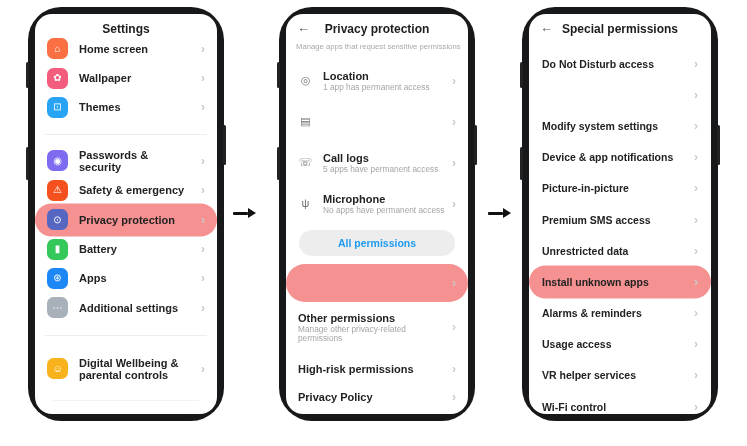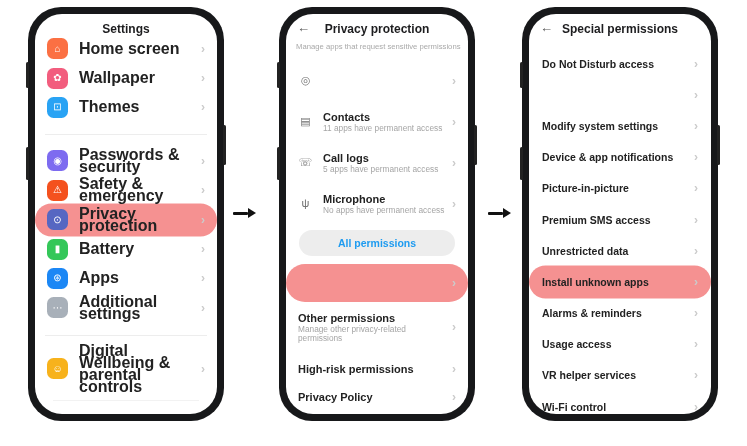--- a/index.html
+++ b/index.html
@@ -3,39 +3,39 @@
 <meta charset="utf-8">
 <style>
   html,body{margin:0;padding:0;background:#fff;}
   .canvas{position:relative;width:747px;height:446px;background:#ffffff;overflow:hidden;
           font-family:"Liberation Sans", sans-serif;-webkit-font-smoothing:antialiased;}
 
   
   .phone{position:absolute;top:7px;width:196px;height:414px;background:#17181a;
          border-radius:33px;padding:7px;box-sizing:border-box;}
   .phone .screen{position:relative;width:100%;height:100%;background:#ffffff;
-                 border-radius:27px;overflow:hidden;}
+                 border-radius:17px;overflow:hidden;}
   .sbtn{position:absolute;width:3px;background:#222;border-radius:2px;}
   .sb-l1{left:-2px;top:55px;height:26px;}
   .sb-l2{left:-2px;top:140px;height:33px;}
   .sb-r{right:-2px;top:118px;height:40px;}
 
   
   .scr-title{position:absolute;top:8px;left:0;right:0;text-align:center;
              font-size:12px;font-weight:700;color:#1d1d1f;}
   .back{position:absolute;top:7px;left:11px;font-size:13px;color:#555;line-height:14px;}
 
   
   .list1{position:absolute;top:20px;left:0;right:0;}
   .row1{position:relative;height:29.4px;display:flex;align-items:center;padding:0 12px;}
   .row1.tall{height:44px;}
   .row1 .appicon{width:21px;height:21px;border-radius:6.5px;flex:0 0 21px;
                  display:flex;align-items:center;justify-content:center;z-index:1;}
   .row1 .glyph{color:#fff;font-size:10px;line-height:10px;}
-  .row1 .rlabel{flex:1;margin-left:11px;font-size:16px;font-weight:700;color:#222;
+  .row1 .rlabel{flex:1;margin-left:11px;font-size:11px;font-weight:700;color:#222;
                 line-height:12px;max-width:112px;z-index:1;}
   .chev{color:#cbcbcb;font-size:12px;font-weight:700;line-height:12px;z-index:1;margin-left:auto;}
   .row1.hl::before,.sec2.hl::before,.row3.hl::before{content:'';position:absolute;left:0;right:0;
       top:50%;transform:translateY(-50%);background:#f59191;z-index:0;}
   .row1.hl::before{height:33px;border-radius:16.5px;}
   .div1{height:24px;position:relative;}
   .div1::after{content:'';position:absolute;left:10px;right:10px;top:50%;height:1px;background:#ededed;}
   .homeline{position:absolute;left:18px;right:18px;top:386px;height:1px;background:#f2f2f2;}
 
   
@@ -165,28 +165,28 @@
     <span class="sbtn sb-l1"></span>
     <span class="sbtn sb-l2"></span>
     <span class="sbtn sb-r"></span>
     <div class="screen">
       <span class="back">←</span>
       <div class="scr-title">Privacy protection</div>
       <div class="subhead">Manage apps that request sensitive permissions</div>
       <div class="plist" id="plist">
           <div class="prow">
     <span class="picon">◎</span>
+    <span class="ptxt">
+      <span class="ptitle">Location</span>
+      <span class="psub">1 app has permanent access</span>
+    </span>
     <span class="chev">›</span>
   </div>
           <div class="prow">
     <span class="picon">▤</span>
-    <span class="ptxt">
-      <span class="ptitle">Contacts</span>
-      <span class="psub">11 apps have permanent access</span>
-    </span>
     <span class="chev">›</span>
   </div>
           <div class="prow">
     <span class="picon">☏</span>
     <span class="ptxt">
       <span class="ptitle">Call logs</span>
       <span class="psub">5 apps have permanent access</span>
     </span>
     <span class="chev">›</span>
   </div>

